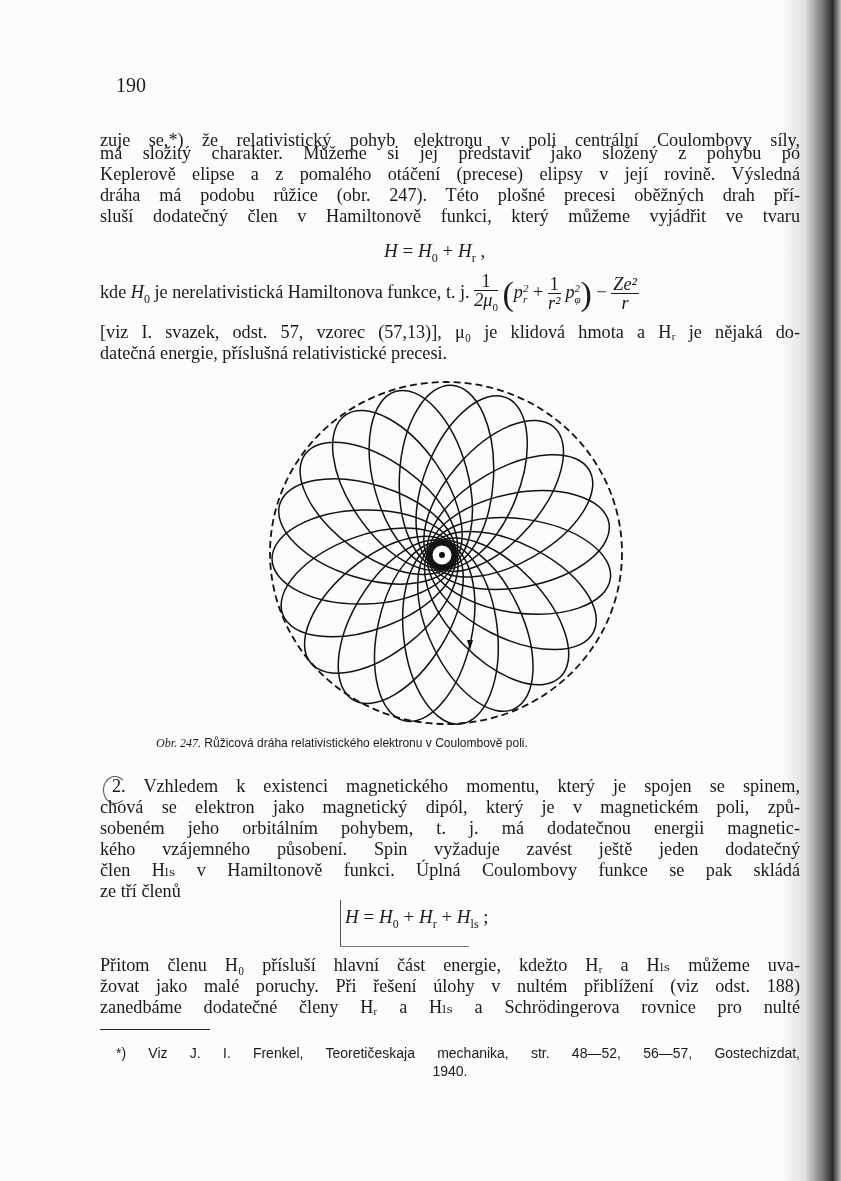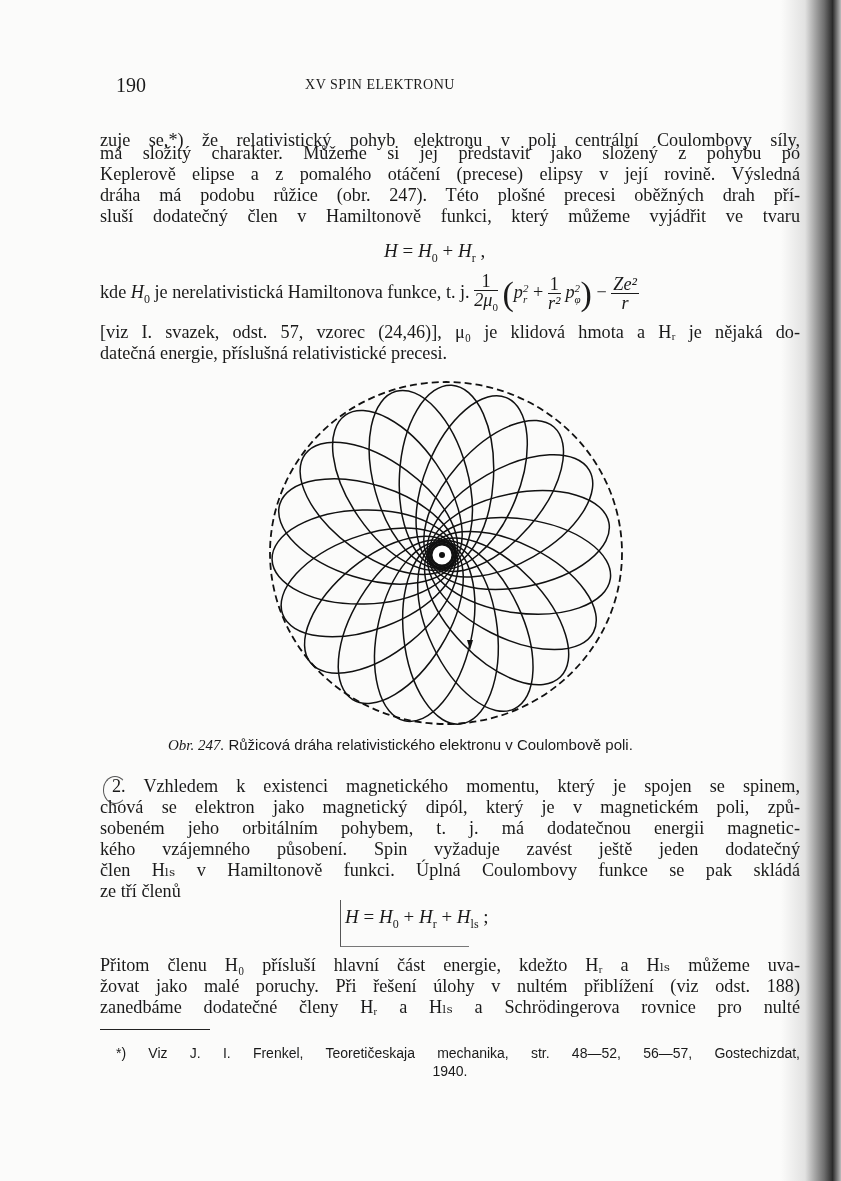--- a/index.html
+++ b/index.html
@@ -21,36 +21,35 @@
     font-size: 18.2px; line-height: 21px; white-space: nowrap;
     text-align: justify; text-align-last: justify;
   }
   .line.last { text-align-last: left; }
   .eq { position: absolute; font-size: 19px; font-style: italic; white-space: nowrap; }
   .eq sub { font-size: 12px; font-style: normal; }
   .frac { display: inline-block; vertical-align: middle; text-align: center; font-style: normal; }
   .frac .num { display: block; border-bottom: 1px solid #1a1a1a; padding: 0 2px; line-height: 18px; }
   .frac .den { display: block; line-height: 18px; }
   .it { font-style: italic; }
-  .caption { position: absolute; top: 736px; left: 168px; width: 600px; font-size: 15px; font-family: "Liberation Sans", "DejaVu Sans", sans-serif; white-space: nowrap; }
+  .caption { position: absolute; top: 736px; left: 156px; width: 600px; font-size: 12px; font-family: "Liberation Sans", "DejaVu Sans", sans-serif; white-space: nowrap; }
   .caption .obr { font-style: italic; font-family: "Liberation Serif", serif; }
   .rule { position: absolute; left: 100px; top: 1029px; width: 110px; height: 1px; background: #222; }
   .fn { position: absolute; left: 100px; width: 700px; font-size: 14px; line-height: 18px; font-family: "Liberation Sans", "DejaVu Sans", sans-serif; white-space: nowrap; }
   .box-eq { position: absolute; left: 340px; top: 900px; width: 128px; height: 46px; border-left: 1px solid #555; border-bottom: 1px solid #777; }
   .figure { position: absolute; left: 0; top: 0; }
   .pencil-circle { position: absolute; left: 103px; top: 776px; width: 22px; height: 26px; border: 1.2px solid #555; border-radius: 50%; border-right-color: transparent; }
 </style>
 </head>
 <body>
 
 <div class="page-shadow"></div>
 
 <div class="runhead">
   <span class="pagenum">190</span>
-  <span class="chapter">XV SPIN ELEKTRONU</span>
 </div>
 
 <div>
   <div class="line" style="top:130px">zuje se,*) že relativistický pohyb elektronu v poli centrální Coulombovy síly,</div>
   <div class="line" style="top:143px">má složitý charakter. Můžeme si jej představit jako složený z pohybu po</div>
   <div class="line" style="top:164px">Keplerově elipse a z pomalého otáčení (precese) elipsy v její rovině. Výsledná</div>
   <div class="line" style="top:185px">dráha má podobu růžice (obr. 247). Této plošné precesi oběžných drah pří-</div>
   <div class="line" style="top:206px">sluší dodatečný člen v Hamiltonově funkci, který můžeme vyjádřit ve tvaru</div>
 </div>
 
@@ -60,21 +59,21 @@
 
 <div>
   <div style="position:absolute; left:100px; top:272px; font-size:18.2px; white-space:nowrap; line-height:40px;font-family:Liberation Serif, serif;">
     <span>kde </span><span class="it">H</span><sub style="font-size:12px">0</sub><span> je nerelativistická Hamiltonova funkce, t. j. </span>
     <span class="frac"><span class="num">1</span><span class="den"><span class="it">2μ</span><sub style="font-size:11px">0</sub></span></span>
     <span style="font-size:34px; vertical-align:middle;">(</span><span class="it">p</span><span style="display:inline-block; vertical-align:middle; font-size:11px; line-height:11px; font-style:italic;"><span style="display:block">2</span><span style="display:block">r</span></span><span> + </span>
     <span class="frac"><span class="num">1</span><span class="den it">r²</span></span>
     <span class="it">p</span><span style="display:inline-block; vertical-align:middle; font-size:11px; line-height:11px; font-style:italic;"><span style="display:block">2</span><span style="display:block">φ</span></span><span style="font-size:34px; vertical-align:middle;">)</span><span> − </span>
     <span class="frac"><span class="num it">Ze²</span><span class="den it">r</span></span>
   </div>
-  <div class="line" style="top:322px">[viz I. svazek, odst. 57, vzorec (24,46)], μ₀ je klidová hmota a Hᵣ je nějaká do-</div>
+  <div class="line" style="top:322px">[viz I. svazek, odst. 57, vzorec (57,13)], μ₀ je klidová hmota a Hᵣ je nějaká do-</div>
   <div class="line last" style="top:343px">datečná energie, příslušná relativistické precesi.</div>
 </div>
 
 <svg class="figure" width="841" height="1181">
   <ellipse id="outer" cx="446" cy="553" rx="176" ry="171" fill="none" stroke="#111" stroke-width="1.8" stroke-dasharray="7 4"></ellipse>
   <g id="loops" fill="none" stroke="#111" stroke-width="1.5">
       <ellipse cx="520.5" cy="555" rx="91.5" ry="47.01063709417264" transform="rotate(8 442 555)"></ellipse>
       <ellipse cx="520.5" cy="555" rx="91.5" ry="47.01063709417264" transform="rotate(26.94736842105263 442 555)"></ellipse>
       <ellipse cx="520.5" cy="555" rx="91.5" ry="47.01063709417264" transform="rotate(45.89473684210526 442 555)"></ellipse>
       <ellipse cx="520.5" cy="555" rx="91.5" ry="47.01063709417264" transform="rotate(64.84210526315789 442 555)"></ellipse>

